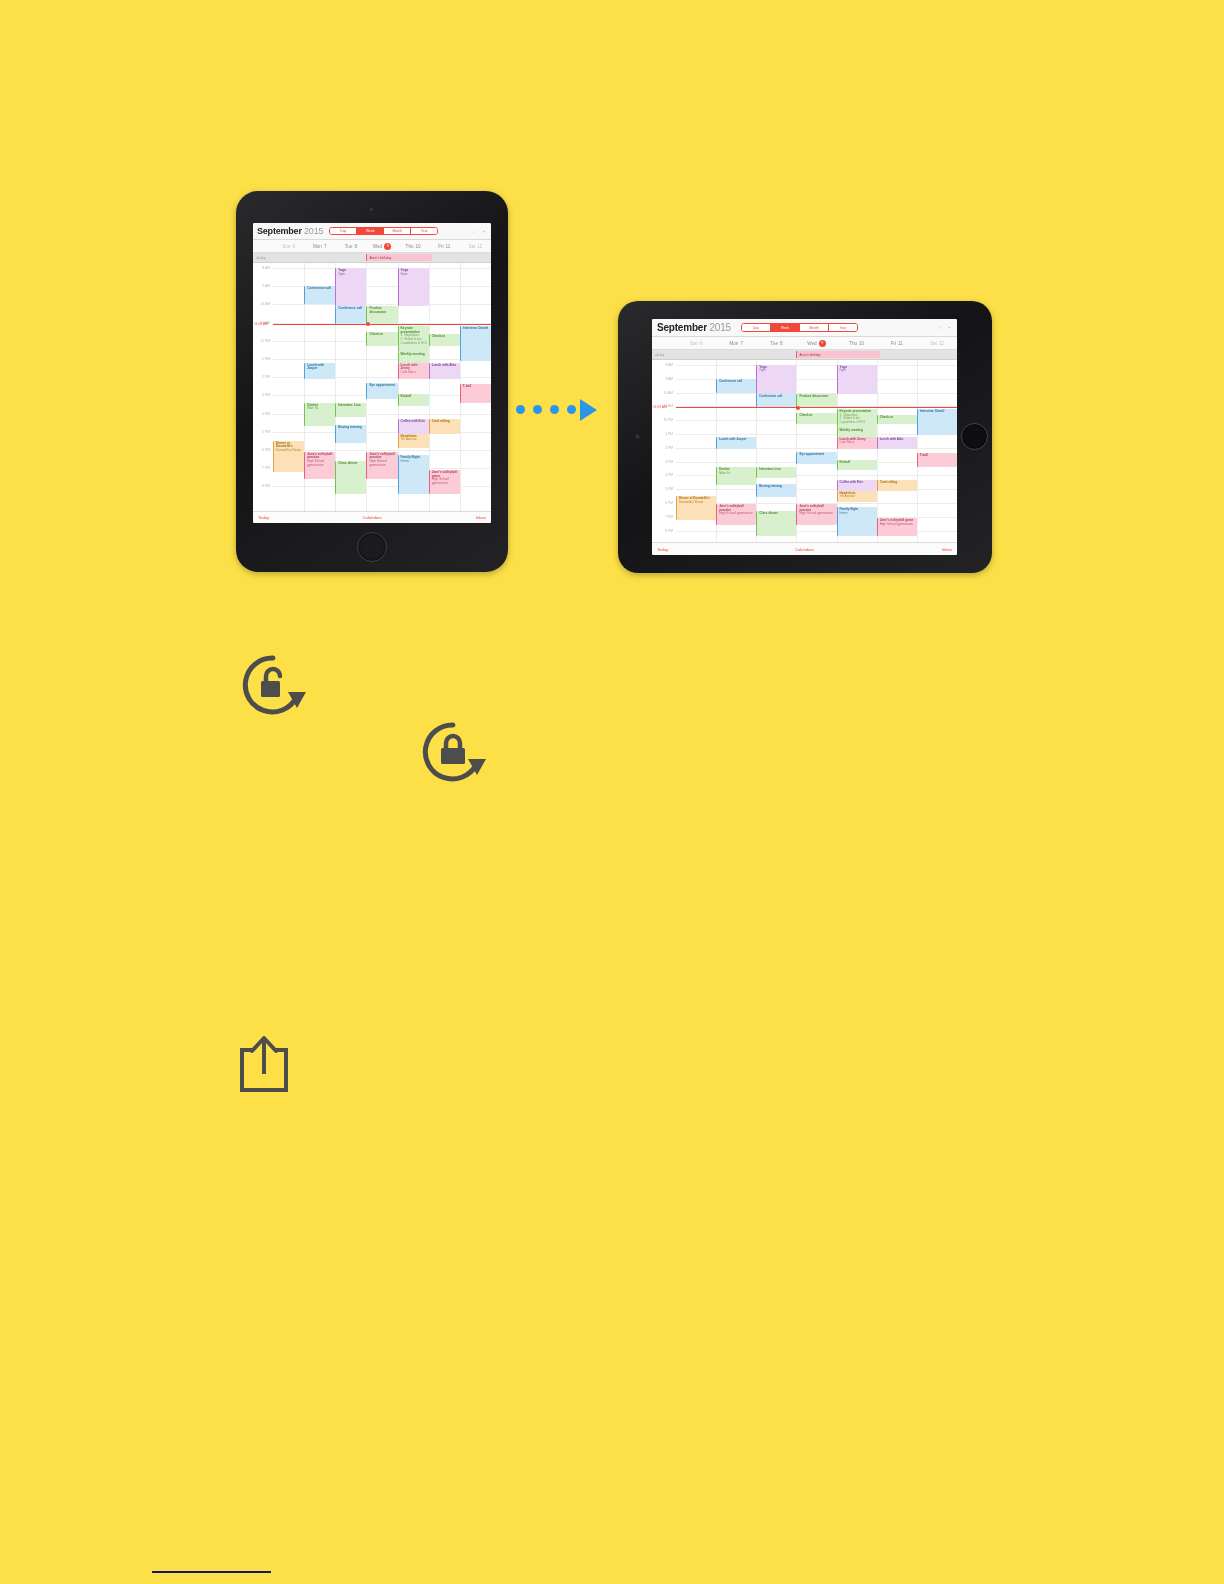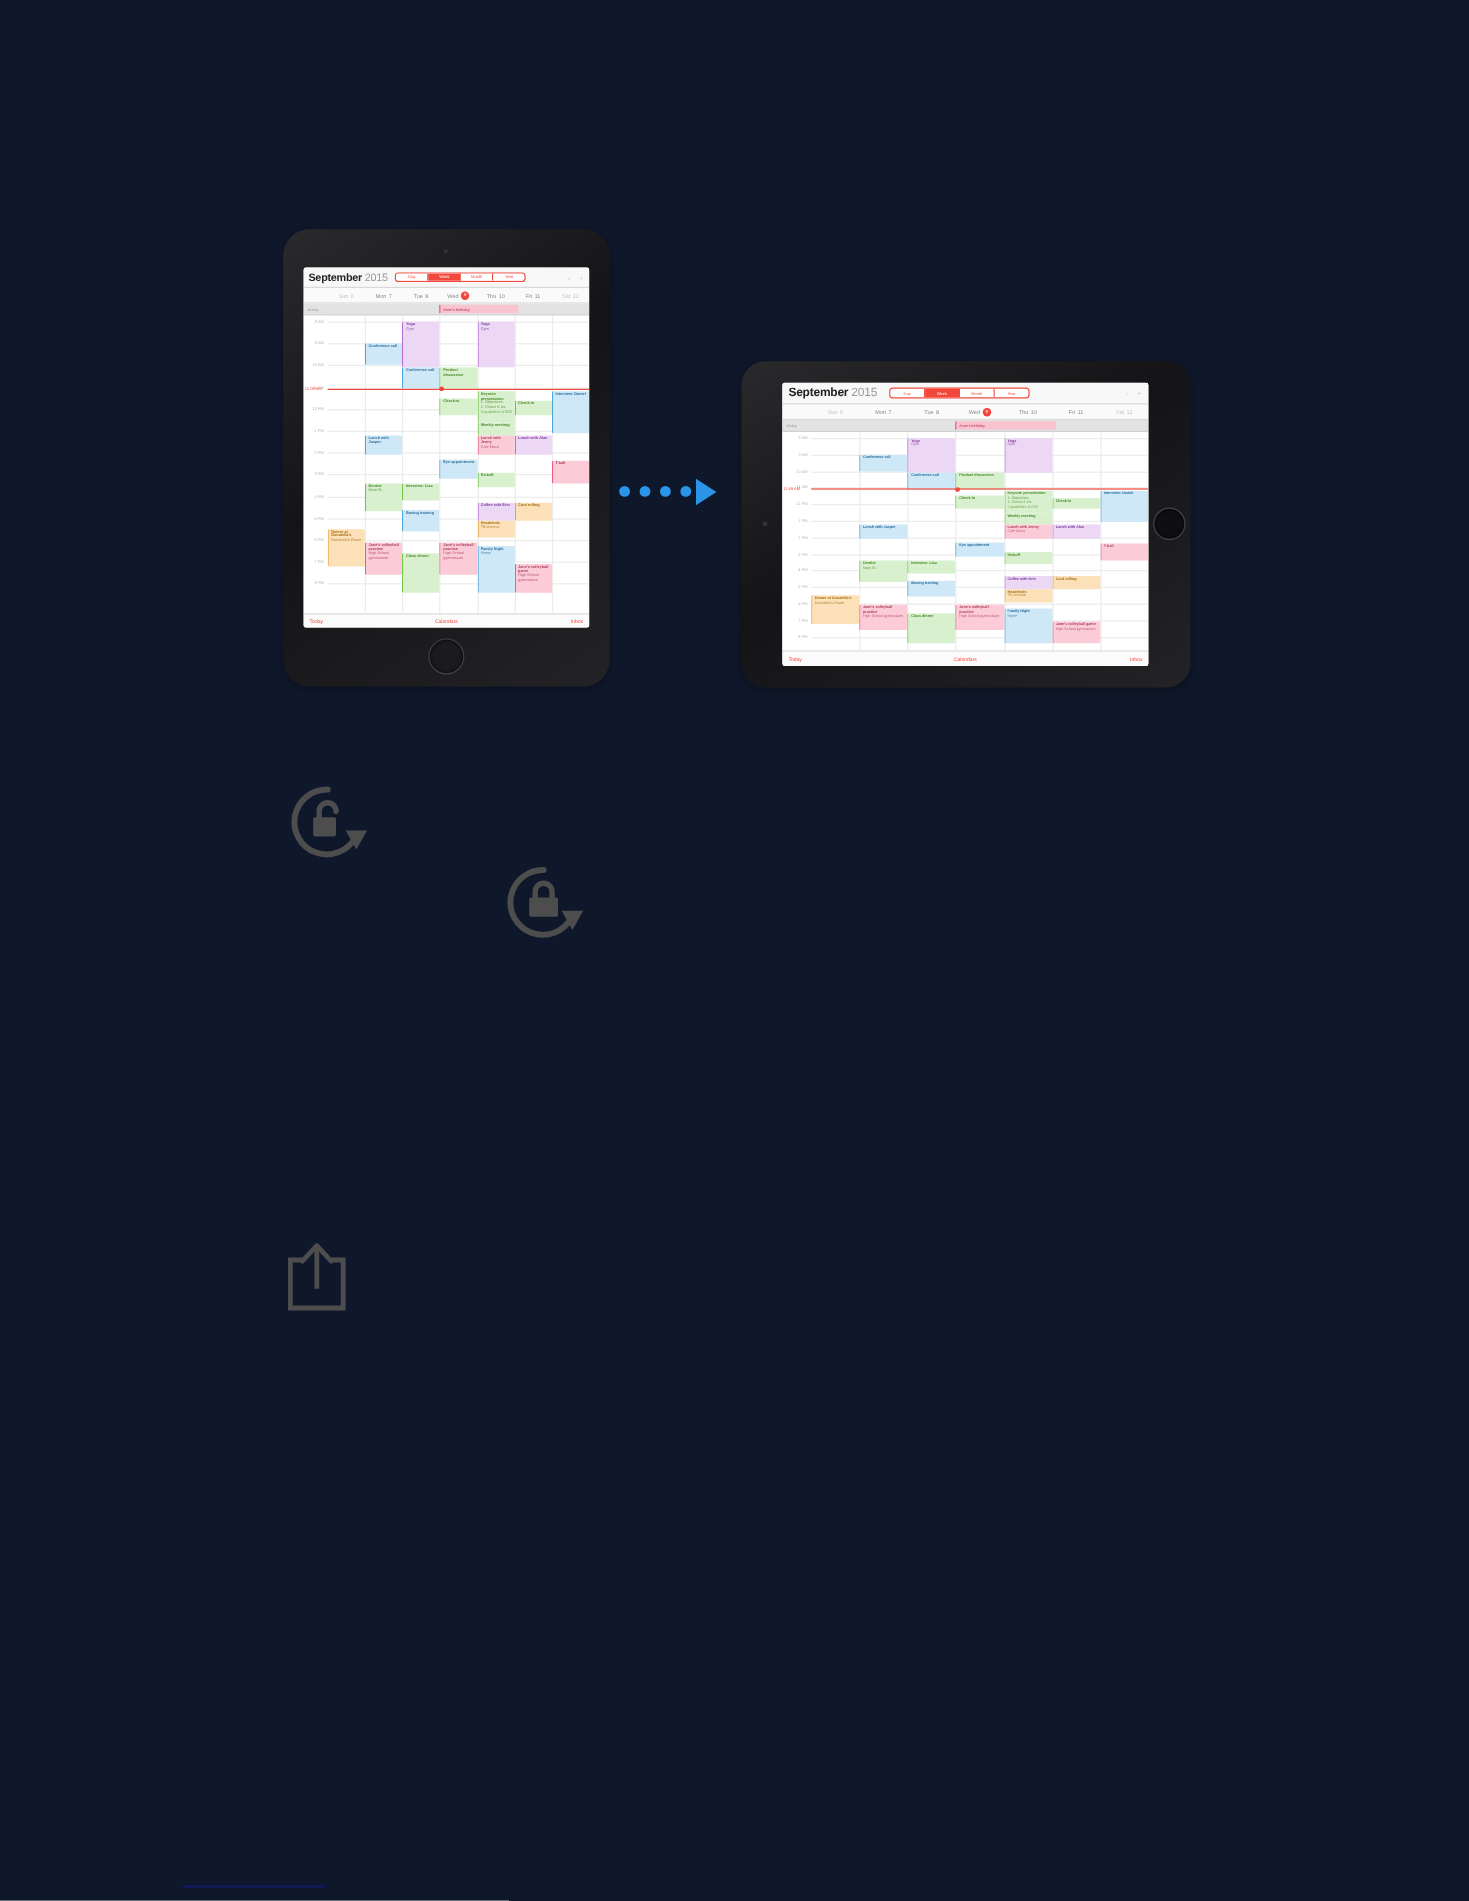--- a/index.html
+++ b/index.html
@@ -12,21 +12,21 @@
     height: 1584px;
     position: relative;
     font-family: "Liberation Sans", sans-serif;
     overflow: hidden;
   }
 
   
   .page {
     position: absolute;
     inset: 0;
-    background: #0f172a;
+    background: #fde047;
   }
 
   
   .device {
     position: absolute;
     background: #1b1b1d;
     box-shadow: 0 2px 6px rgba(0,0,0,.28);
   }
   .device .screen {
     position: absolute;

